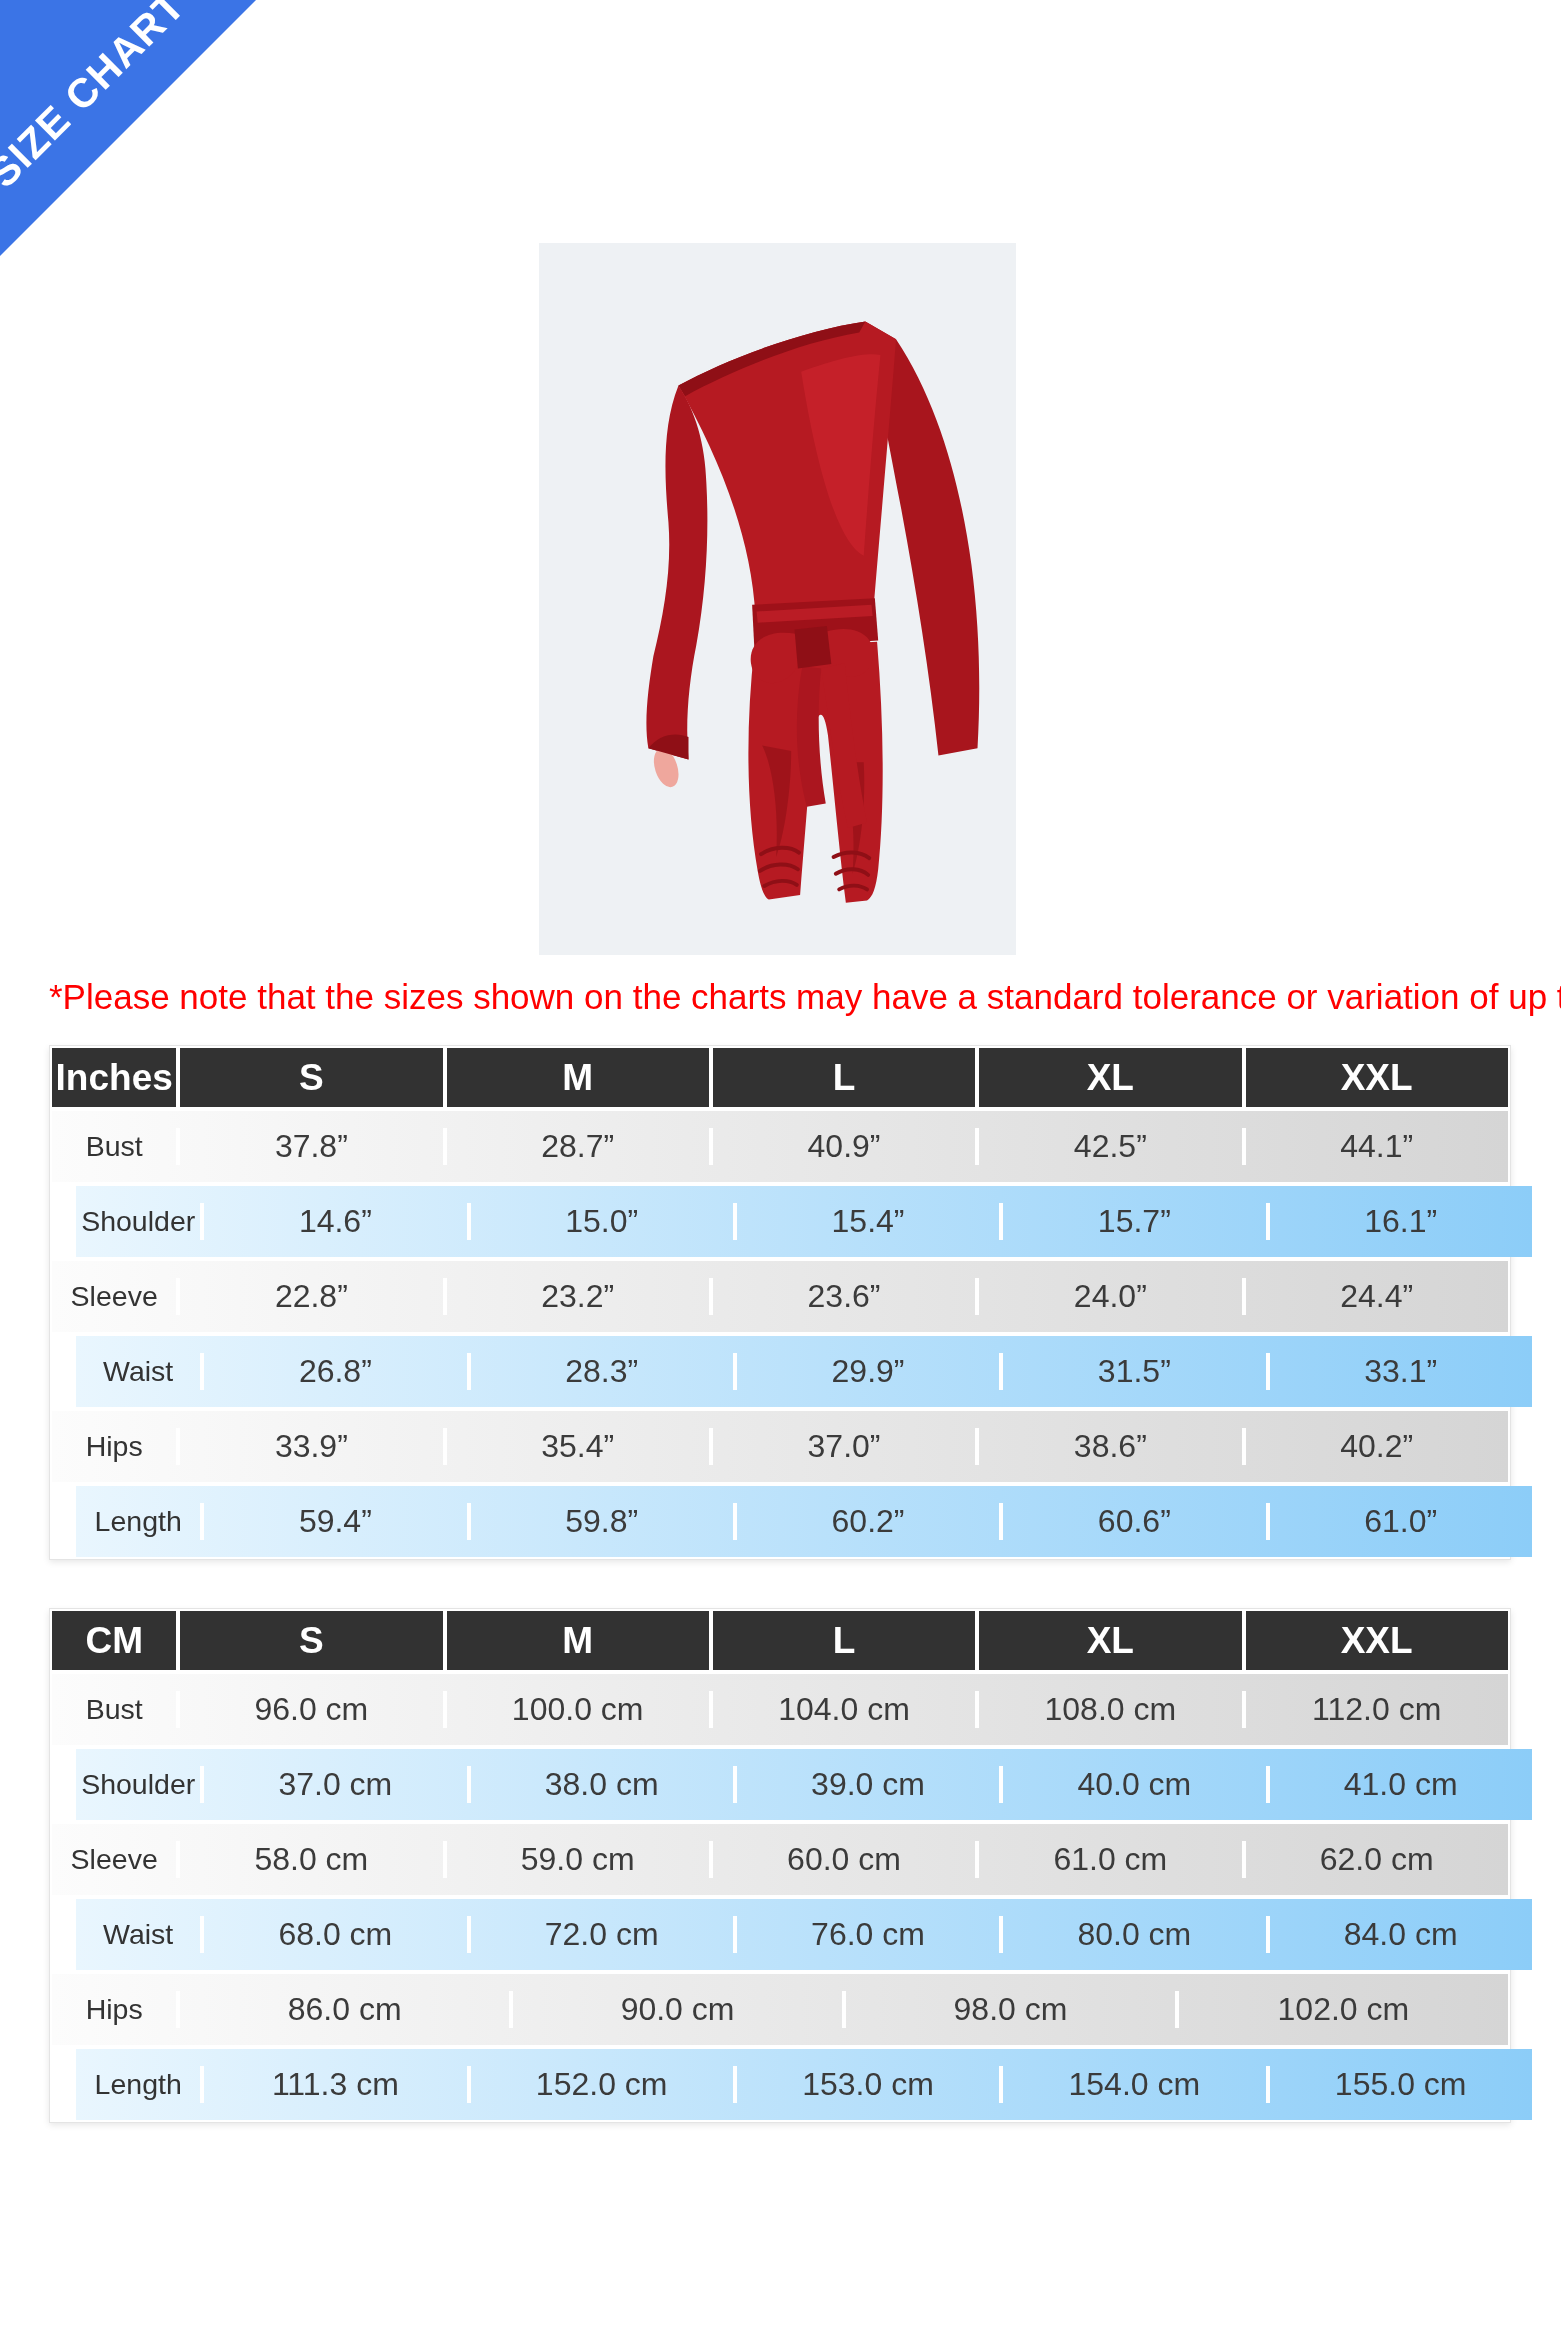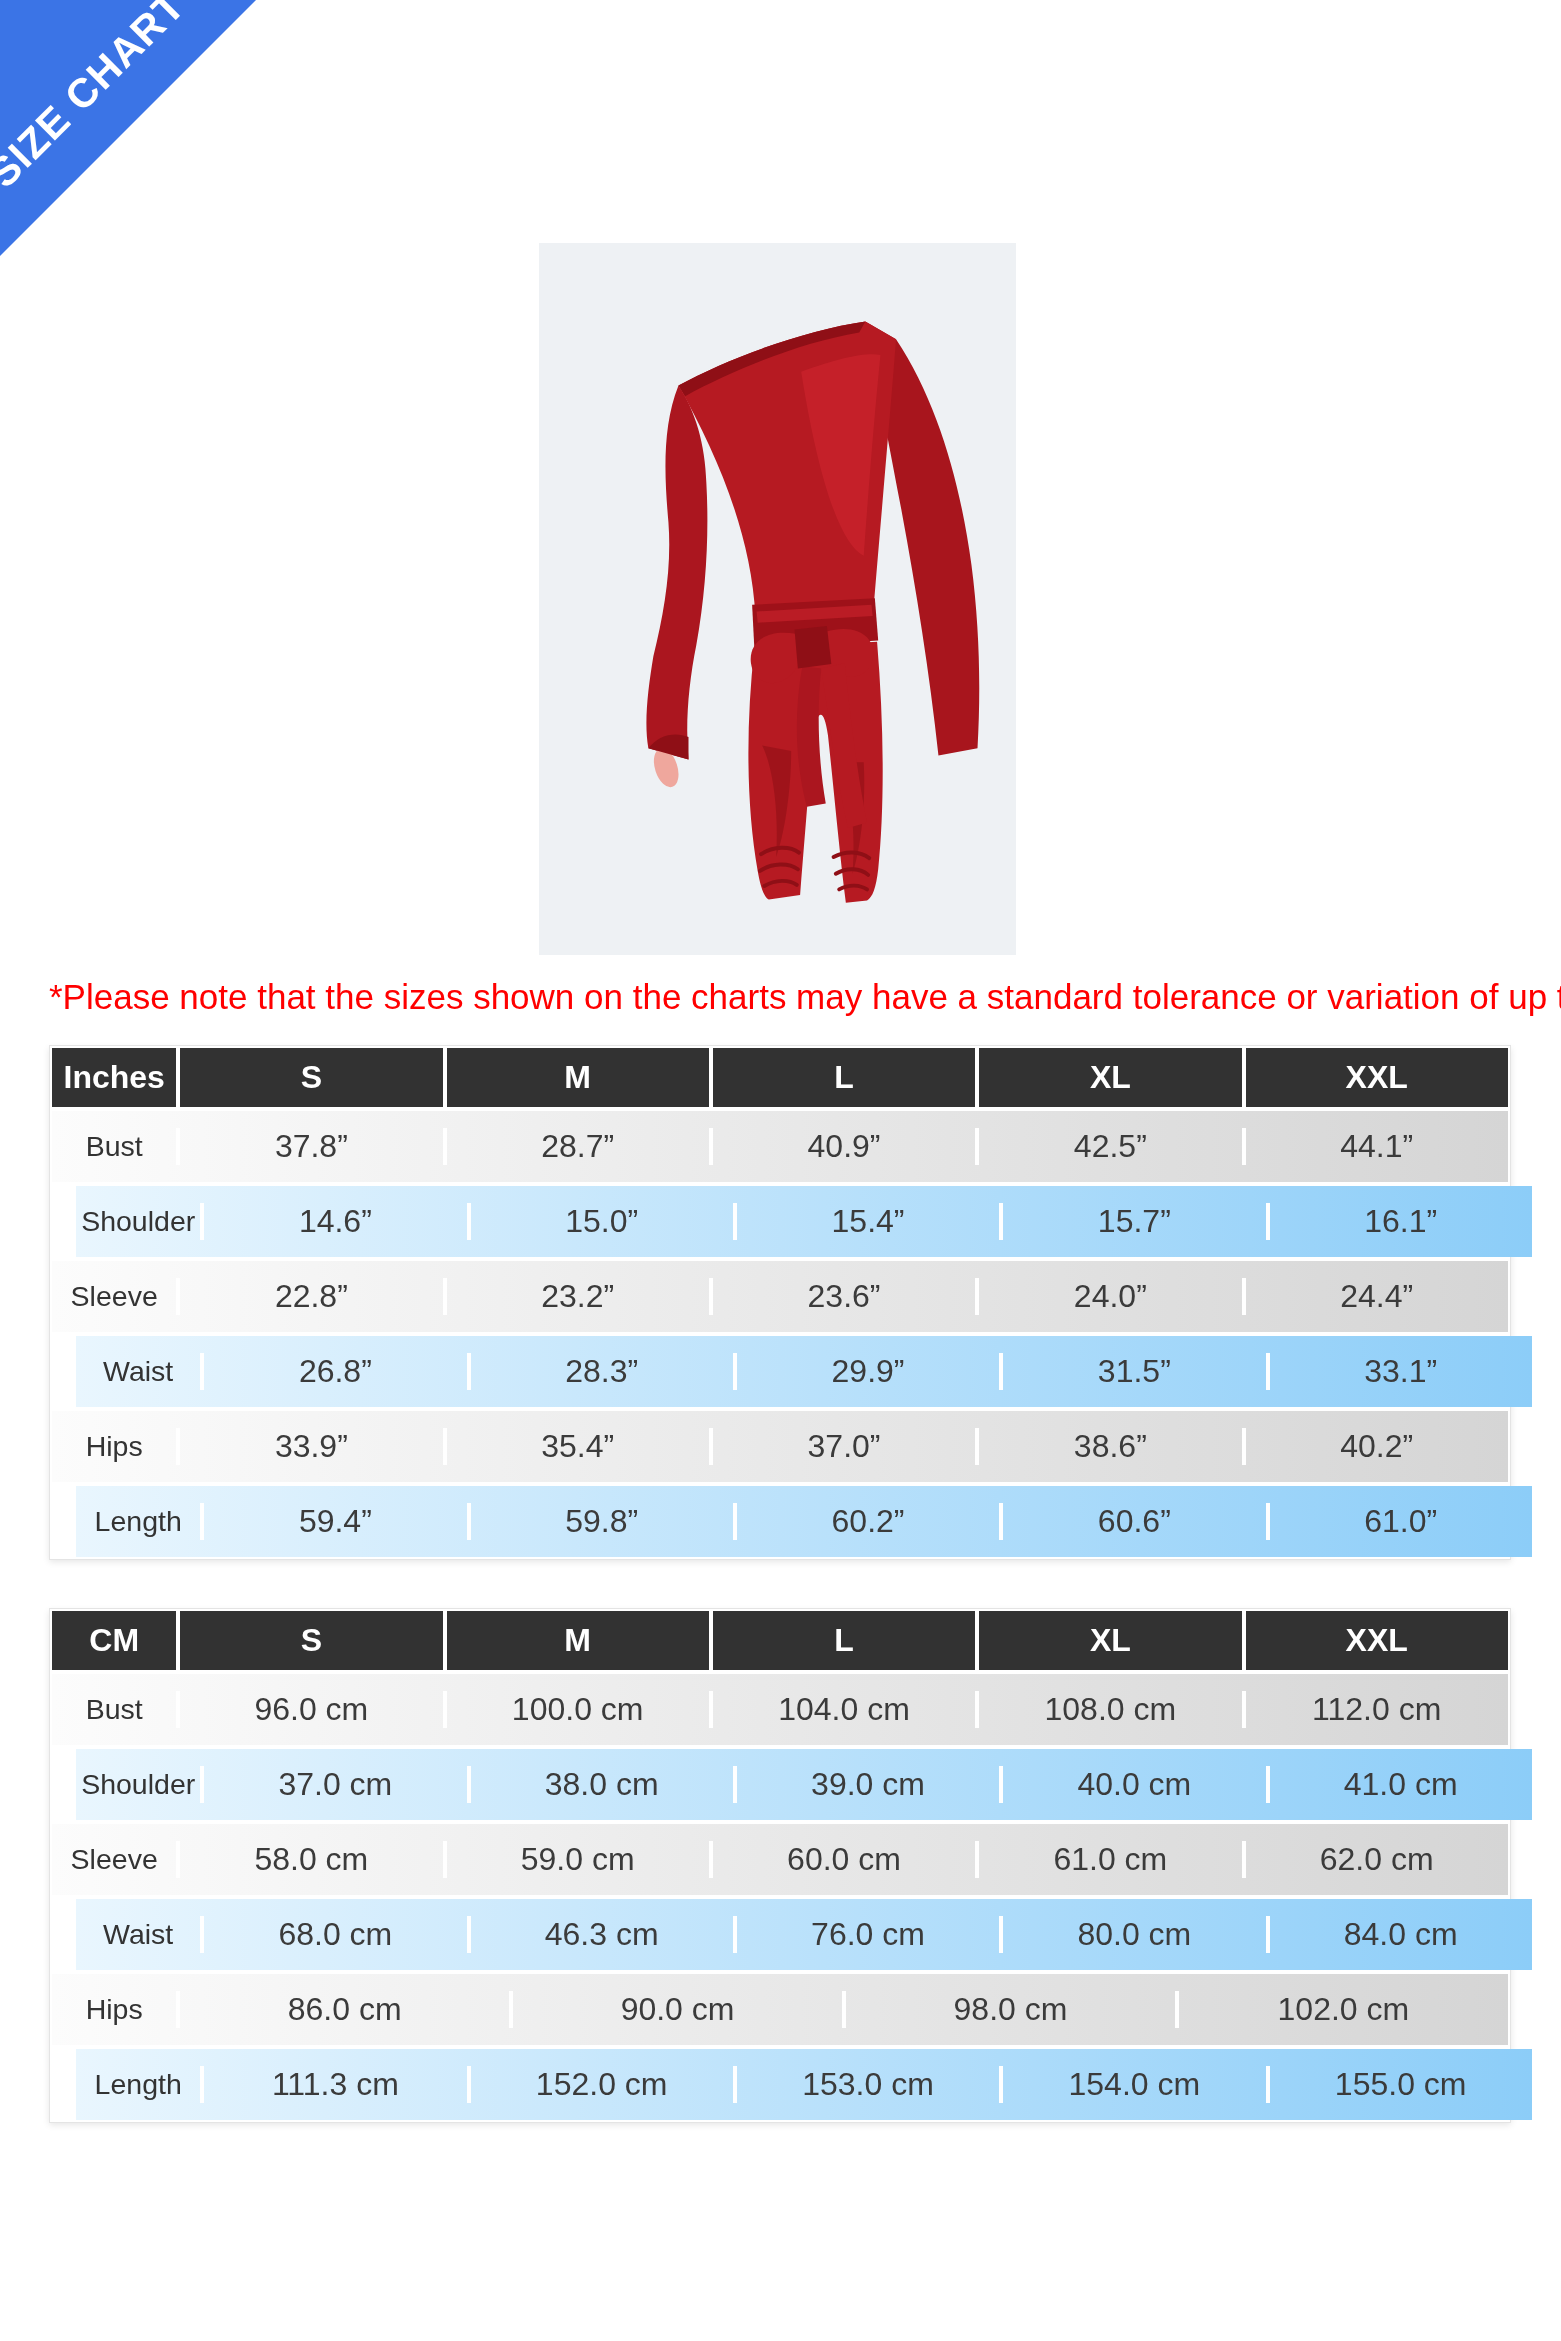--- a/index.html
+++ b/index.html
@@ -62,21 +62,21 @@
   .t-row.data.blue { background: linear-gradient(to right, #e9f6fe, #8ccdf8); margin-left: 24px; }
 
   .cell {
     display: flex; align-items: center; justify-content: center;
     box-sizing: border-box;
     min-width: 0;
   }
   .cell.label { flex: 0 0 124px; }
   .cell:not(.label) { flex: 1 1 0; border-left: 4.5px solid #ffffff; }
 
-  .h-cell { background: #323232; color: #ffffff; font-weight: 700; font-size: 32px; }
+  .h-cell { background: #323232; color: #ffffff; font-weight: 700; font-size: 37px; }
   .d-cell { color: #3b3b3b; font-size: 32px; }
   .d-cell.label { font-size: 28.5px; color: #333333; }
 </style>
 </head>
 <body>
 
 <div class="ribbon">
   <span class="ribbon-text">SIZE CHART</span>
 </div>
 
@@ -203,21 +203,21 @@
       <div class="cell d-cell label">Sleeve</div>
       <div class="cell d-cell">58.0 cm</div>
       <div class="cell d-cell">59.0 cm</div>
       <div class="cell d-cell">60.0 cm</div>
       <div class="cell d-cell">61.0 cm</div>
       <div class="cell d-cell">62.0 cm</div>
     </div>
     <div class="t-row data blue">
       <div class="cell d-cell label">Waist</div>
       <div class="cell d-cell">68.0 cm</div>
-      <div class="cell d-cell">46.3 cm</div>
+      <div class="cell d-cell">72.0 cm</div>
       <div class="cell d-cell">76.0 cm</div>
       <div class="cell d-cell">80.0 cm</div>
       <div class="cell d-cell">84.0 cm</div>
     </div>
     <div class="t-row data gray">
       <div class="cell d-cell label">Hips</div>
       <div class="cell d-cell">86.0 cm</div>
       <div class="cell d-cell">90.0 cm</div>
       <div class="cell d-cell">98.0 cm</div>
       <div class="cell d-cell">102.0 cm</div>

